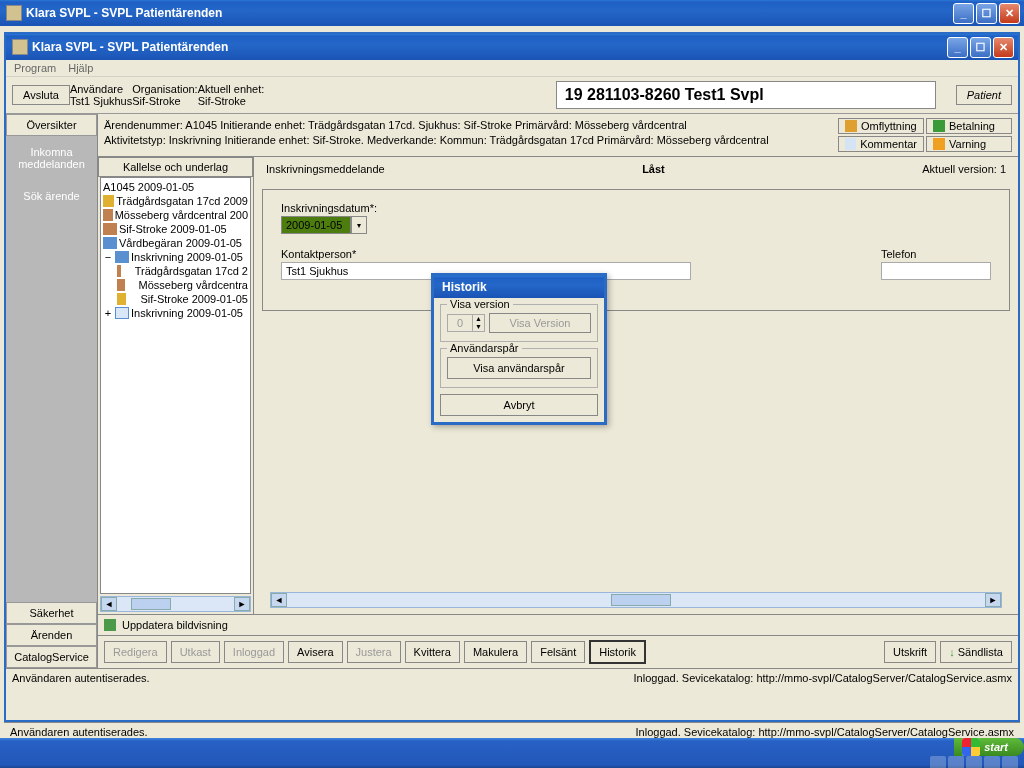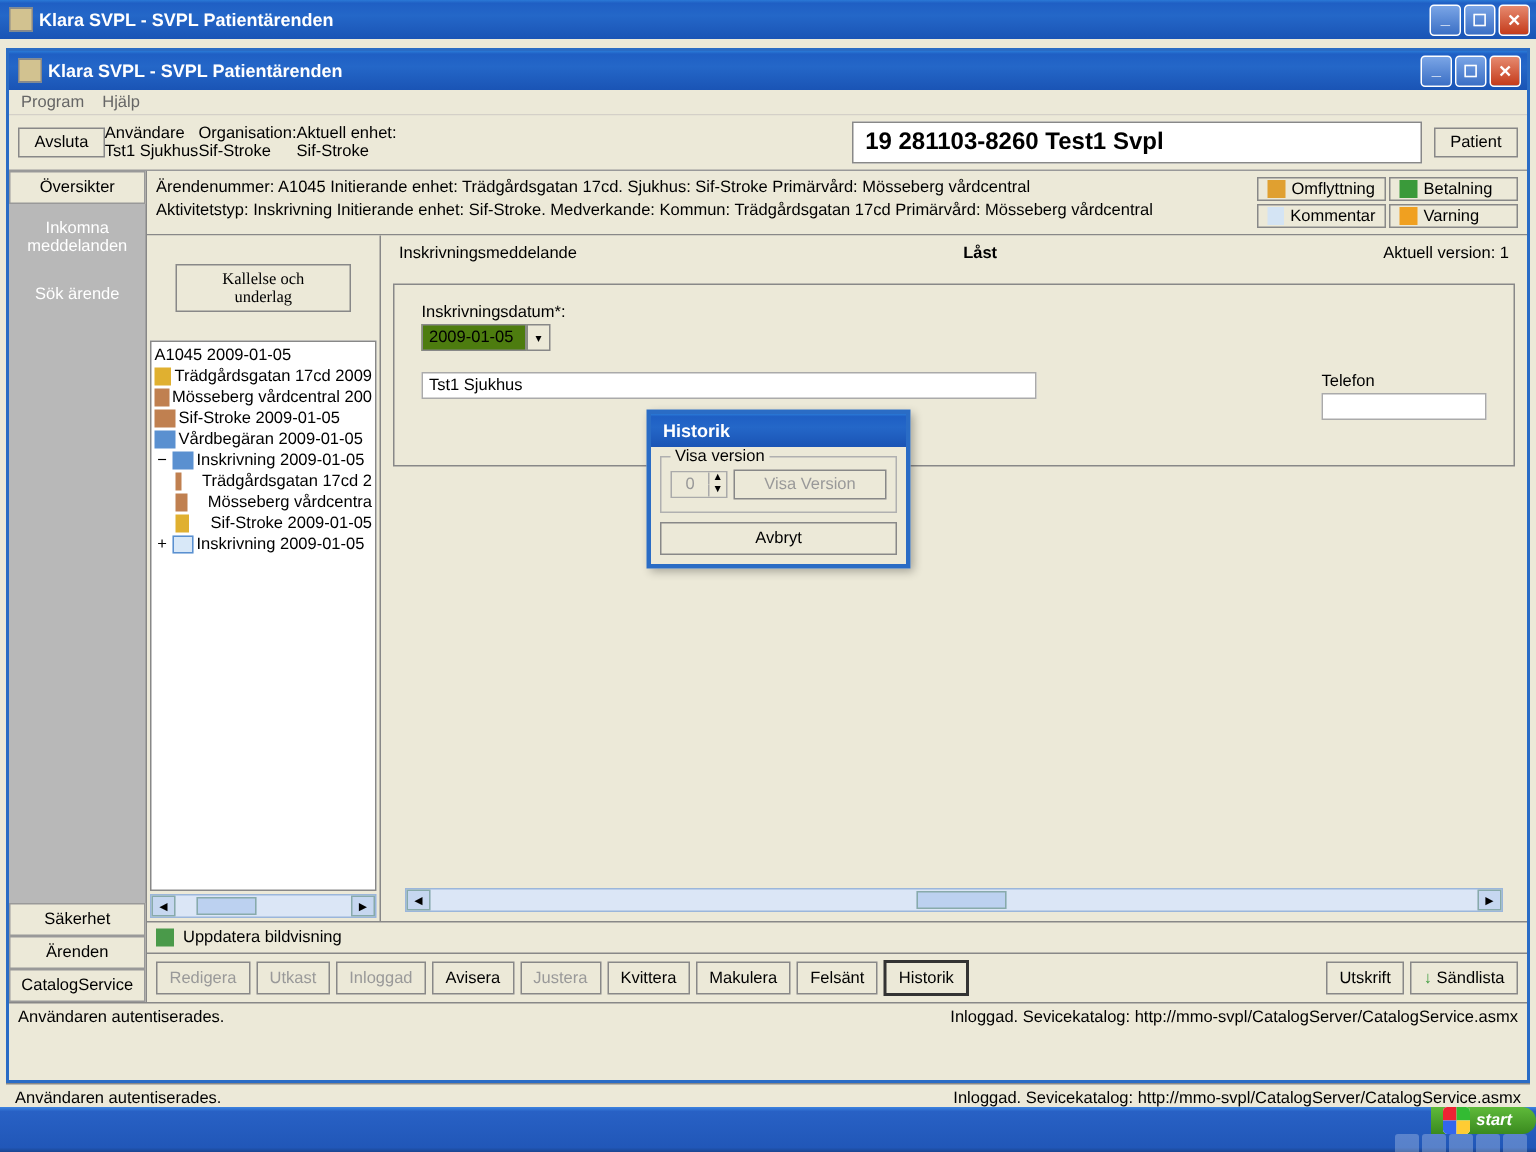--- a/index.html
+++ b/index.html
@@ -11,36 +11,36 @@
 .win-btns { display: flex; gap: 2px; margin-right: 2px; }
 .win-btn { width: 21px; height: 21px; border: 1px solid #fff; border-radius: 3px; display: flex; align-items: center; justify-content: center; font-weight: bold; color: #fff; }
 .min-btn, .max-btn { background: linear-gradient(to bottom, #7aa5e6, #3b6fc5); }
 .close-btn { background: linear-gradient(to bottom, #e68a6f, #c43a1a); }
 .inner-window { position: absolute; top: 32px; left: 4px; width: 1016px; height: 690px; border: 2px solid #2a6cc5; background: #ece9d8; }
 .menubar { display: flex; gap: 12px; padding: 2px 8px; color: #666; background: #ece9d8; border-bottom: 1px solid #d4d0c8; }
 .toolbar1 { display: flex; align-items: center; padding: 4px 6px; border-bottom: 1px solid #999; background: #ece9d8; }
 .btn { background: #ece9d8; border: 1px solid #888; padding: 3px 10px; cursor: pointer; }
 .info-col { display: flex; flex-direction: column; font-size: 11px; }
 .patient-box { border: 1px solid #888; background: #fff; padding: 4px 8px; font-size: 16px; font-weight: bold; flex: 0 0 380px; margin-left: auto; }
-.patient-btn { margin-left: 8px; }
+.patient-btn { margin-left: 20px; font-style: italic; }
 .main { display: flex; height: 554px; }
 .leftnav { width: 92px; background: #b8b8b8; display: flex; flex-direction: column; border-right: 1px solid #888; }
 .leftnav .tab { padding: 4px; border: 1px solid #999; background: #ece9d8; color: #000; text-align: center; }
 .leftnav .link { padding: 10px 4px; color: #fff; font-size: 11px; text-align: center; }
 .leftnav .bottom-tabs { margin-top: auto; }
 .content { flex: 1; display: flex; flex-direction: column; }
 .info-bar { border-bottom: 1px solid #888; padding: 4px 6px; display: flex; justify-content: space-between; font-size: 11px; }
 .info-text { line-height: 15px; }
 .side-btns { display: flex; flex-direction: column; gap: 2px; }
 .side-btn-row { display: flex; gap: 2px; }
 .side-btn { border: 1px solid #888; background: #ece9d8; padding: 1px 6px; display: flex; align-items: center; gap: 4px; width: 86px; font-size: 11px; }
 .small-icon { width: 12px; height: 12px; display: inline-block; }
 .center { display: flex; flex: 1; }
 .tree-panel { width: 156px; border-right: 1px solid #888; display: flex; flex-direction: column; background: #ece9d8; }
-.tree-btn { margin: 19px; font-family: Liberation Serif, serif; }
+.tree-btn { margin: 0; }
 .tree { flex: 1; background: #fff; border: 1px solid #888; margin: 0 2px; overflow: hidden; font-size: 11px; padding: 2px; }
 .tree-item { white-space: nowrap; padding: 1px 0; display: flex; align-items: center; gap: 2px; }
 .tree-item.indent1 { padding-left: 14px; gap: 14px; }
 .ti { width: 14px; height: 12px; display: inline-block; }
 .hscroll-area { background: #dbe6f6; border: 1px solid #9bb6db; height: 16px; margin: 2px; position: relative; }
 .hscroll-area .arrow { position: absolute; top: 0; width: 16px; height: 14px; background: #c6d7f0; border: 1px solid #8aa; text-align: center; line-height: 12px; font-size: 9px; }
 .hscroll-area .arrow.l { left: 0; } .hscroll-area .arrow.r { right: 0; }
 .hscroll-area .thumb { position: absolute; left: 30px; width: 40px; height: 12px; top: 1px; background: #bcd1f0; border: 1px solid #8aa; }
 .form-panel { flex: 1; background: #ece9d8; padding: 4px 8px; position: relative; }
 .form-head { display: flex; justify-content: space-between; padding: 2px 4px; font-size: 12px; text-align: center; }
@@ -235,20 +235,21 @@
             <span>Aktuell version: 1</span>
           </div>
           <div class="fieldset">
             <div class="field-label">Inskrivningsdatum*:</div>
             <div class="date-row">
               <div class="date-input">2009-01-05</div>
               <div class="dd-btn">▾</div>
             </div>
             <div class="contact-row">
               <div class="contact-col" style="flex:0 0 130px">
+                <div class="field-label">Kontaktperson*</div>
                 <div class="text-input" style="width:410px">Tst1 Sjukhus</div>
               </div>
               <div class="contact-col" style="margin-left:auto">
                 <div class="field-label">Telefon</div>
                 <div class="text-input" style="width:110px"></div>
               </div>
             </div>
           </div>
           <div class="hscroll-area big-hscroll" style="position:absolute;bottom:4px;left:8px;right:8px">
             <div class="arrow l">◄</div>
@@ -302,20 +303,24 @@
         <div class="spin">
           <input disabled="" value="0" style="">
           <div class="arrows">
               <div>▲</div>
               <div>▼</div>
             </div>
         </div>
         <button class="btn" style="color:#999;flex:1">Visa Version</button>
       </div>
     </div>
+    <div class="groupbox">
+      <div class="legend">Användarspår</div>
+      <button class="dlg-btn">Visa användarspår</button>
+    </div>
     <button class="dlg-btn">Avbryt</button>
   </div>
 </div>
 
 <div class="taskbar">
   <div class="start-btn">
     <div class="start-logo">
         <div></div>
         <div></div>
         <div></div>

